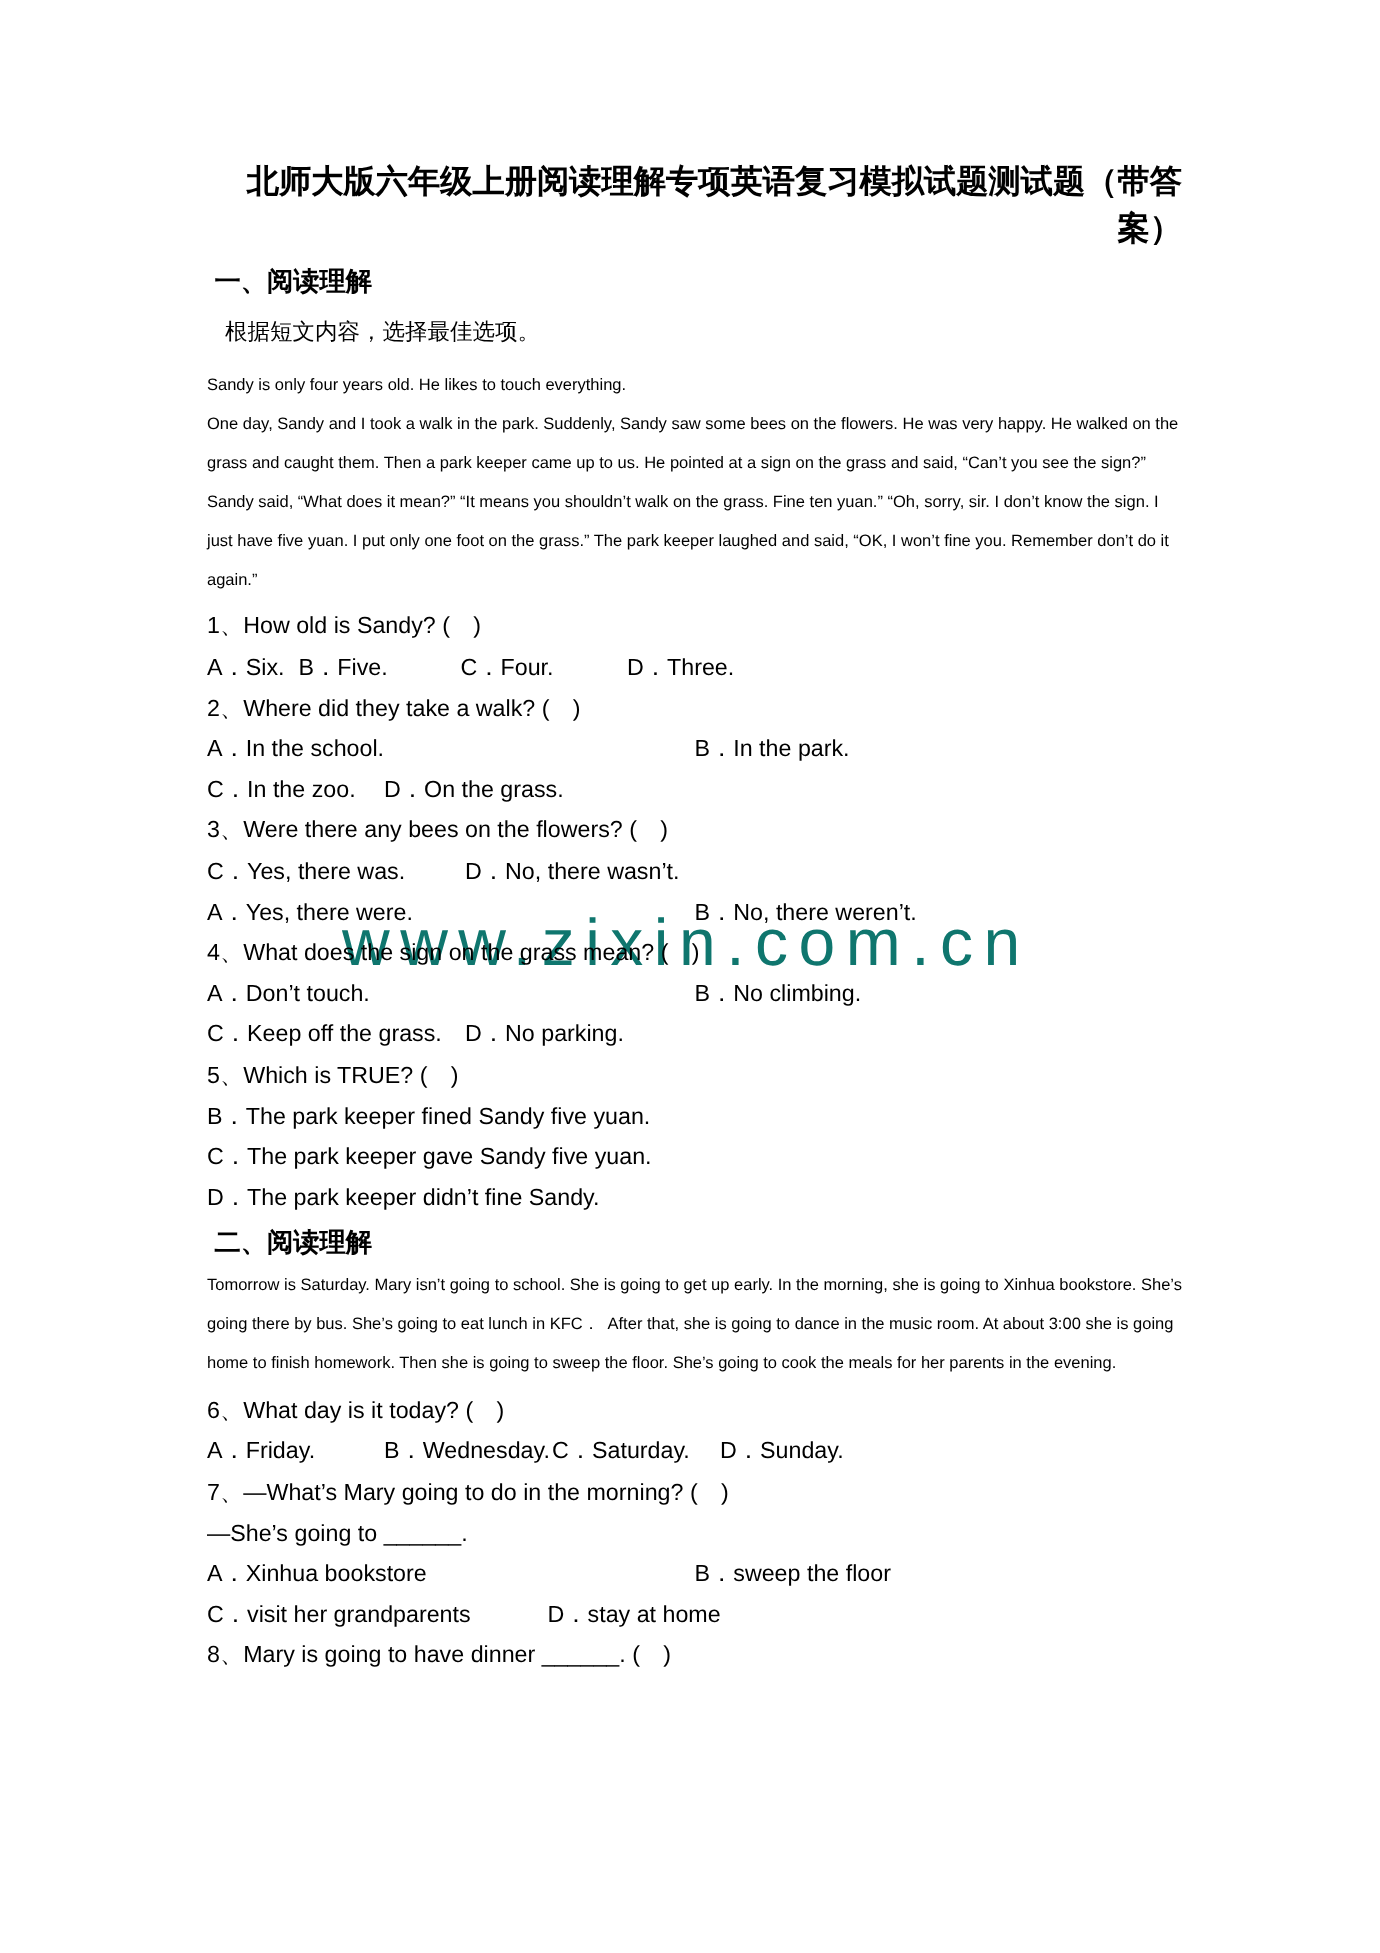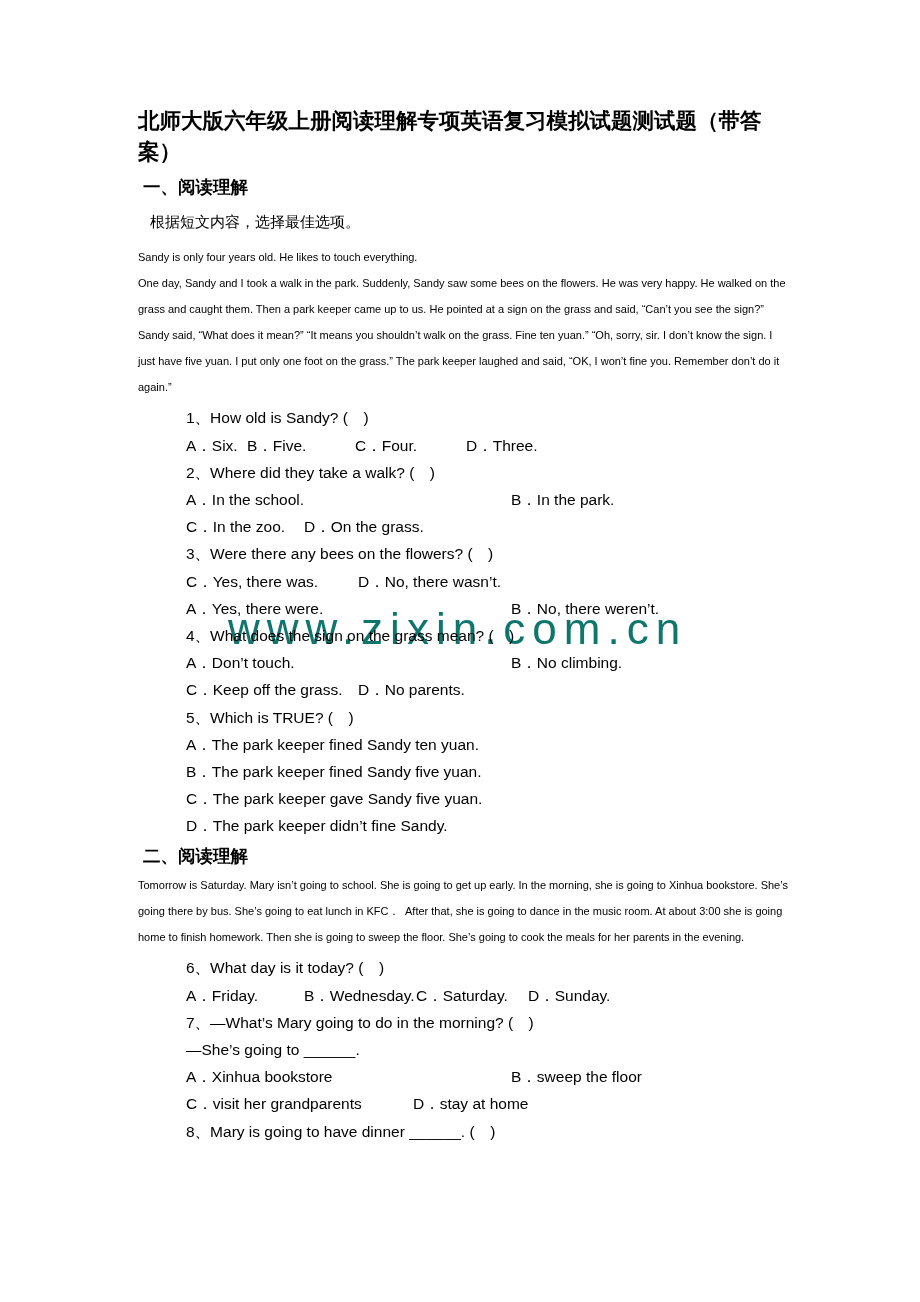--- a/index.html
+++ b/index.html
@@ -23,21 +23,21 @@
   }
   .content {
     position:absolute;
     left:138px; top:106px;
     width:650px;
     z-index:1;
   }
   .title {
     font-size:21.5px;
     font-weight:700;
-    text-align:left;
+    text-align:right;
     line-height:31px;
     margin:0 0 7px 0;
   }
   .sec-heading {
     font-size:17.5px;
     font-weight:700;
     line-height:24px;
     margin:5px;
   }
   .sec-heading.mt { margin-top:4px; }
@@ -45,21 +45,21 @@
     font-size:15px;
     line-height:22px;
     margin:12px;
   }
   .passage {
     font-size:11px;
     line-height:25.9px;
     margin:0;
     white-space:pre-wrap;
   }
-  .qblock { margin-top:4px;margin-left:48px; }
+  .qblock { margin-top:4px; }
   .qline {
     font-size:15.5px;
     line-height:27.2px;
     white-space:pre-wrap;
   }
   .cell { display:inline-block; white-space:nowrap; vertical-align:top; }
   .w61  { width:61px; }
   .w108 { width:108px; }
   .w111 { width:111px; }
   .w112 { width:112px; }
@@ -93,24 +93,23 @@
       <div class="qline">2、Where did they take a walk? (　)</div>
       <div class="qline"><span class="cell w325">A．In the school.</span><span class="cell">B．In the park.</span></div>
       <div class="qline"><span class="cell w118">C．In the zoo.</span><span class="cell">D．On the grass.</span></div>
 
       <div class="qline">3、Were there any bees on the flowers? (　)</div>
       <div class="qline"><span class="cell w172">C．Yes, there was.</span><span class="cell">D．No, there wasn’t.</span></div>
       <div class="qline"><span class="cell w325">A．Yes, there were.</span><span class="cell">B．No, there weren’t.</span></div>
 
       <div class="qline">4、What does the sign on the grass mean? (　)</div>
       <div class="qline"><span class="cell w325">A．Don’t touch.</span><span class="cell">B．No climbing.</span></div>
-      <div class="qline"><span class="cell w172">C．Keep off the grass.</span><span class="cell">D．No parents.</span></div>
+      <div class="qline"><span class="cell w172">C．Keep off the grass.</span><span class="cell">D．No parking.</span></div>
 
       <div class="qline">5、Which is TRUE? (　)</div>
-      <div class="qline">A．The park keeper fined Sandy ten yuan.</div>
       <div class="qline">B．The park keeper fined Sandy five yuan.</div>
       <div class="qline">C．The park keeper gave Sandy five yuan.</div>
       <div class="qline">D．The park keeper didn’t fine Sandy.</div>
 
     </div>
 
     <h2 class="sec-heading mt">二、阅读理解</h2>
 
     <p class="passage">Tomorrow is Saturday. Mary isn’t going to school. She is going to get up early. In the morning, she is going to Xinhua bookstore. She’s going there by bus. She’s going to eat lunch in KFC．  After that, she is going to dance in the music room. At about 3:00 she is going home to finish homework. Then she is going to sweep the floor. She’s going to cook the meals for her parents in the evening.</p>
 

